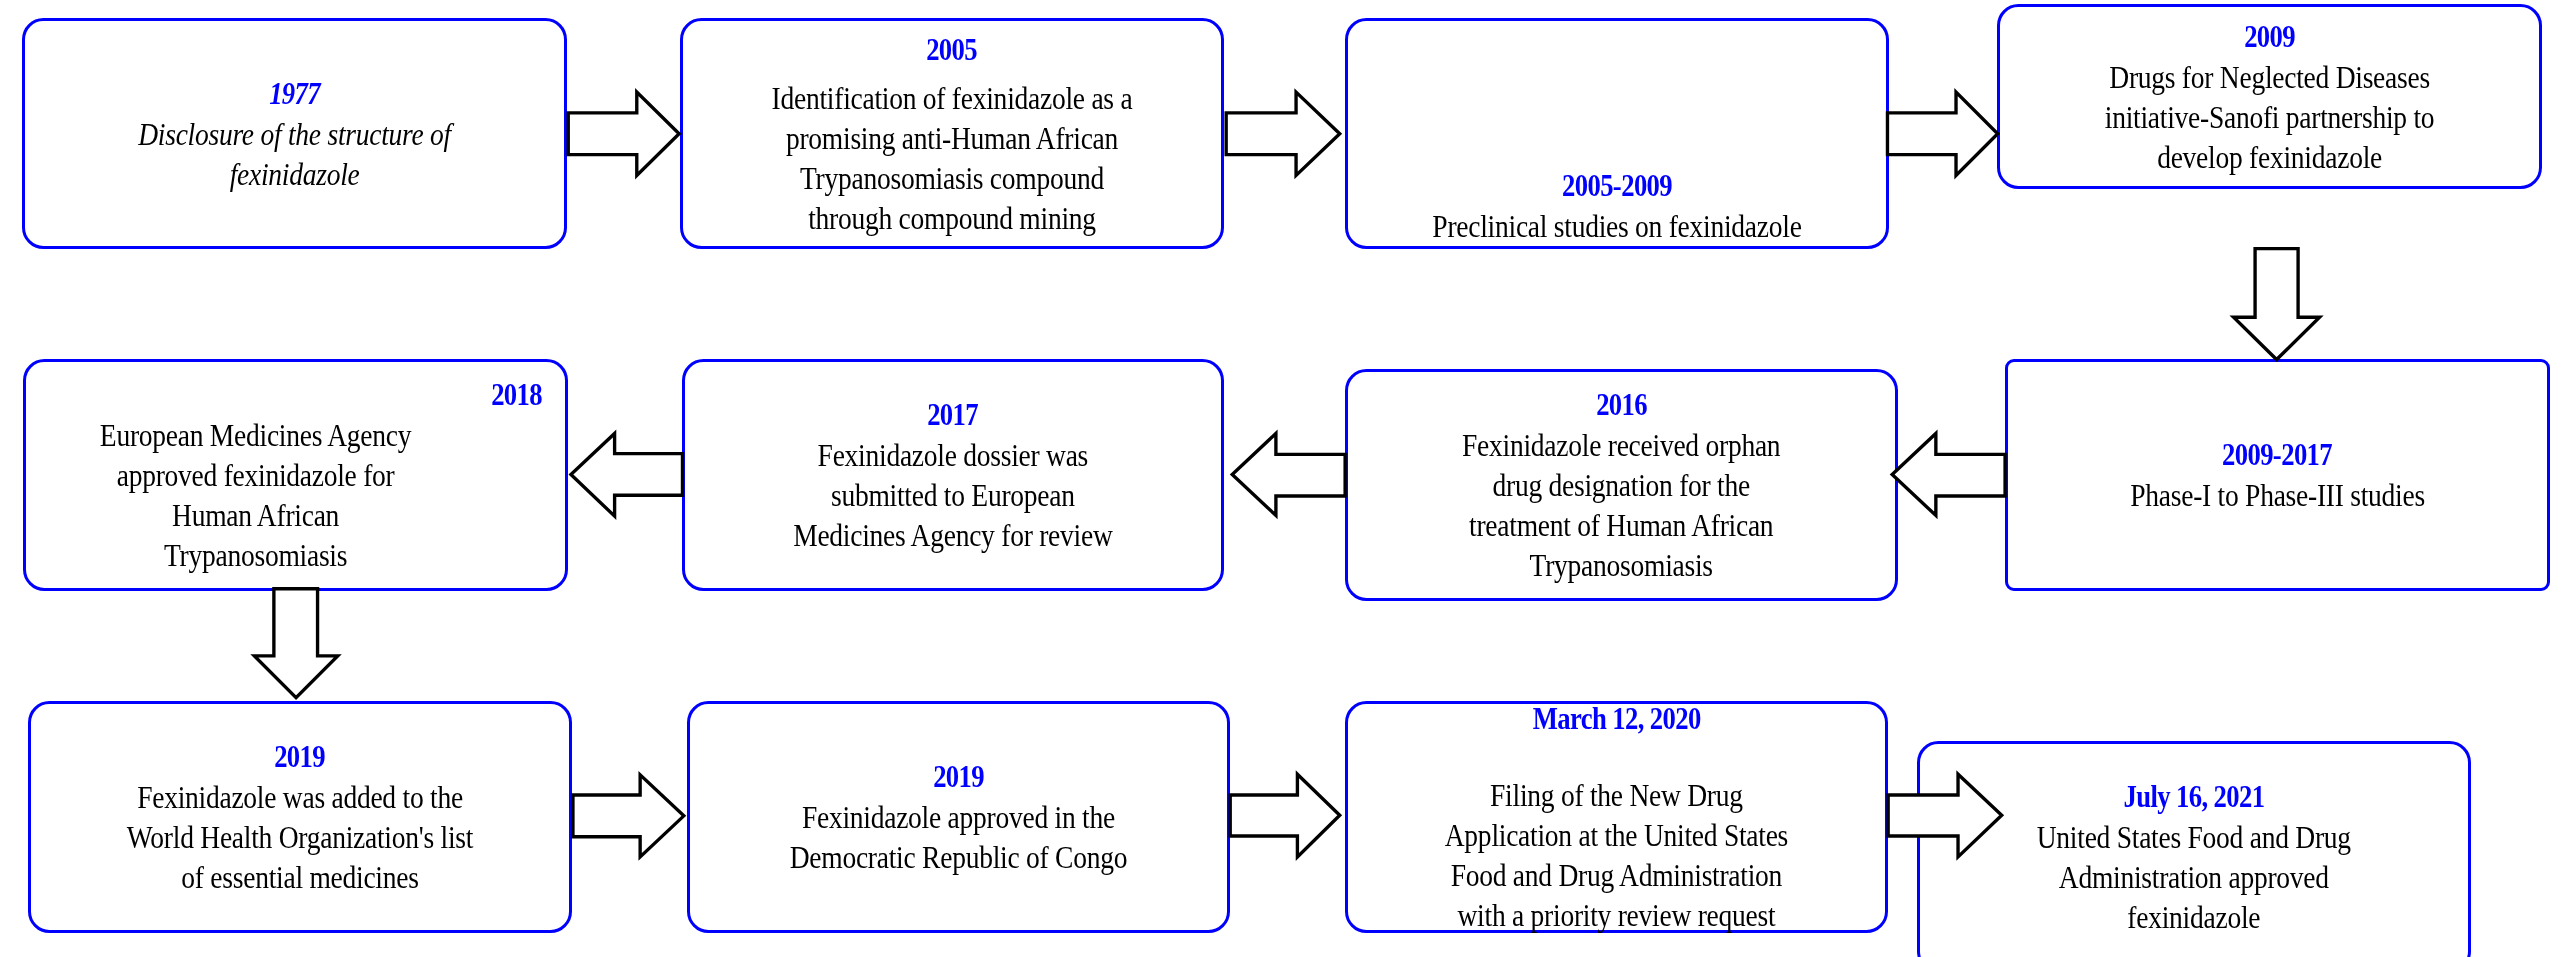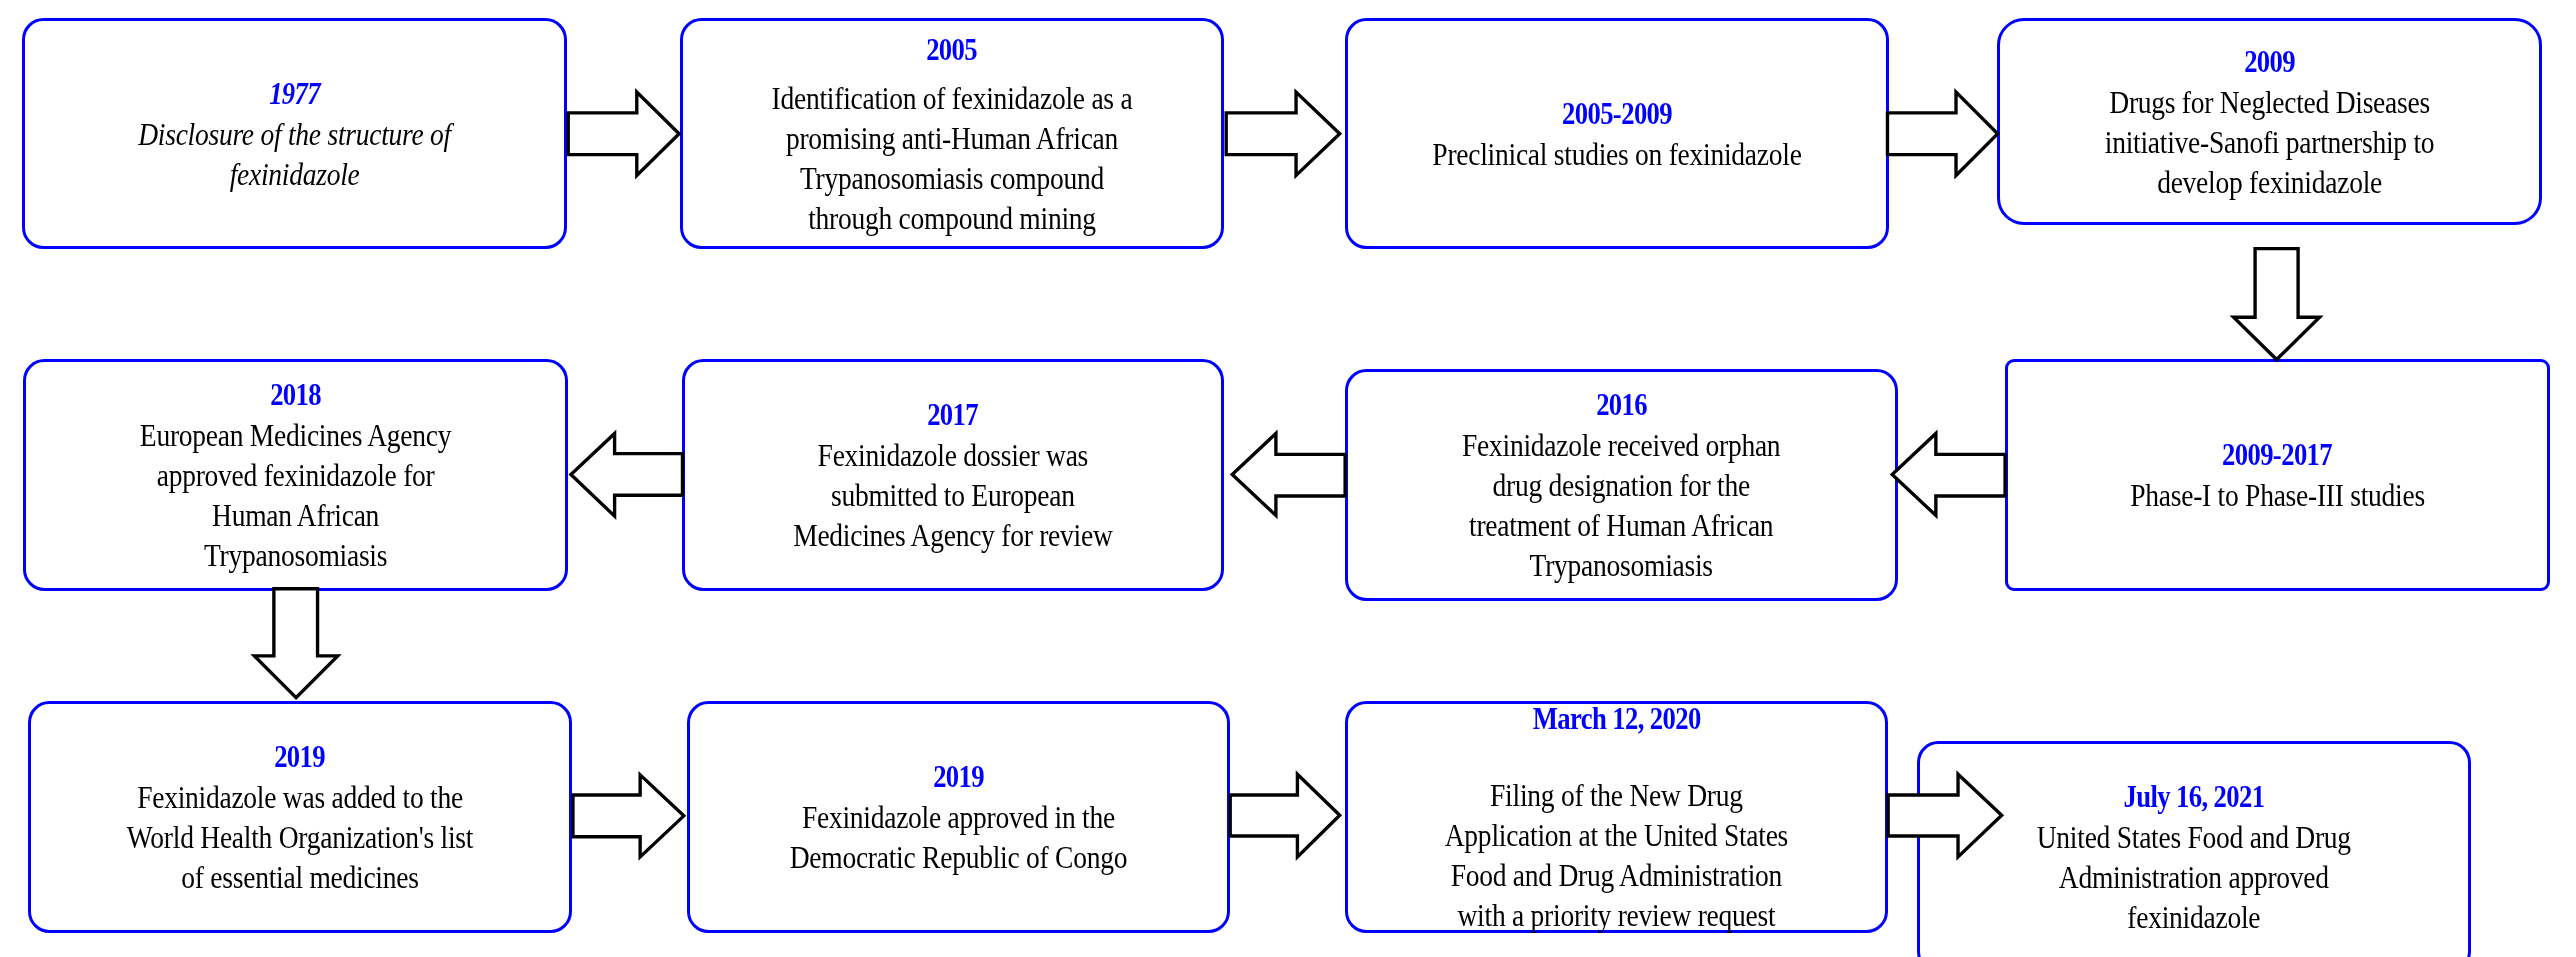--- a/index.html
+++ b/index.html
@@ -76,33 +76,33 @@
   </div>
 
   <div class="box" style="left:680px; top:18px; width:544px; height:231px;gap:8px;">
     <div class="date">2005</div>
     <div class="desc">Identification of fexinidazole as a
 promising anti-Human African
 Trypanosomiasis compound
 through compound mining</div>
   </div>
 
-  <div class="box" style="left:1345px; top:18px; width:544px; height:231px;">
+  <div class="box" style="left:1345px; top:18px; width:544px; height:231px;justify-content:flex-end;">
     <div class="date">2005-2009</div>
     <div class="desc">Preclinical studies on fexinidazole</div>
   </div>
 
-  <div class="box" style="left:1997px; top:18px; width:545px; height:207px;border-radius:27px;">
+  <div class="box" style="left:1997px; top:4px; width:545px; height:185px;">
     <div class="date">2009</div>
     <div class="desc">Drugs for Neglected Diseases
 initiative-Sanofi partnership to
 develop fexinidazole</div>
   </div>
 
-  <div class="box" style="left:23px; top:359px; width:545px; height:232px;">
+  <div class="box" style="left:23px; top:359px; width:545px; height:232px;align-items:flex-end;">
     <div class="date">2018</div>
     <div class="desc">European Medicines Agency
 approved fexinidazole for
 Human African
 Trypanosomiasis</div>
   </div>
 
   <div class="box" style="left:682px; top:359px; width:542px; height:232px;align-items:center;">
     <div class="date">2017</div>
     <div class="desc">Fexinidazole dossier was

